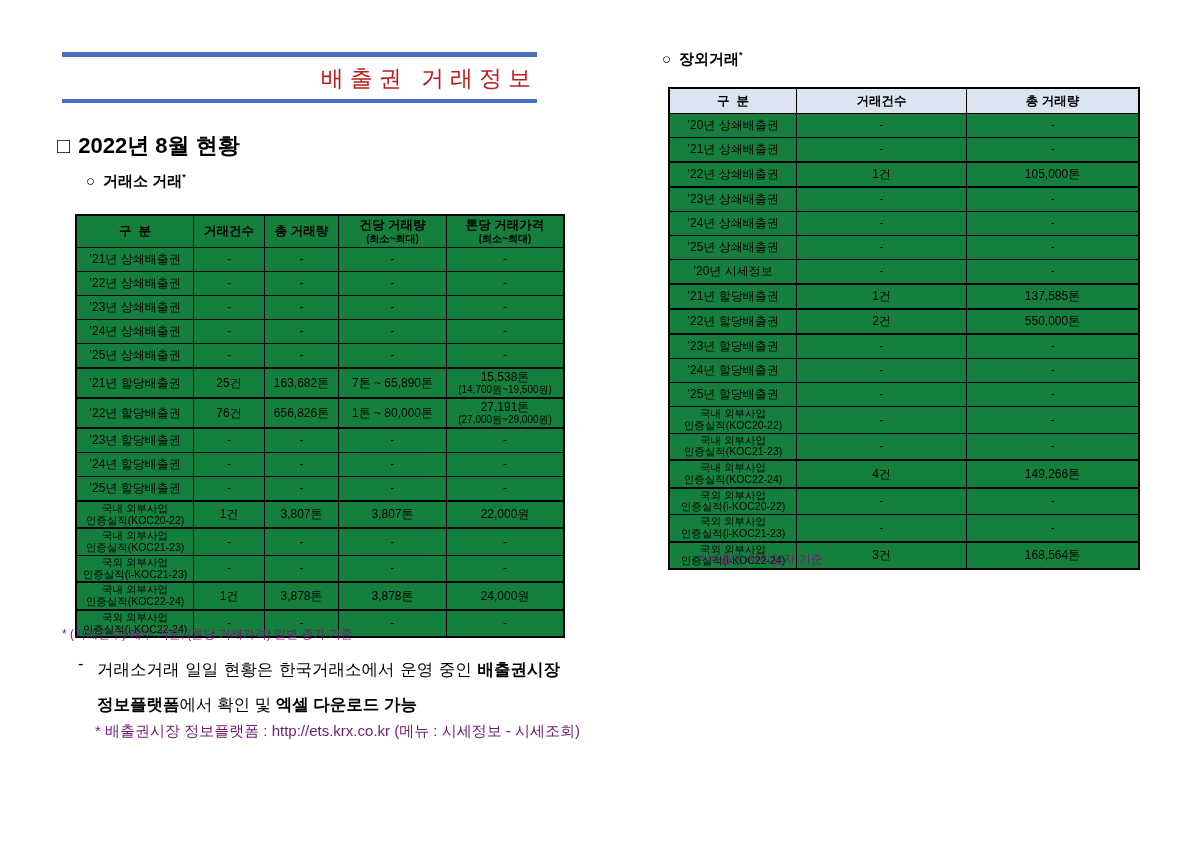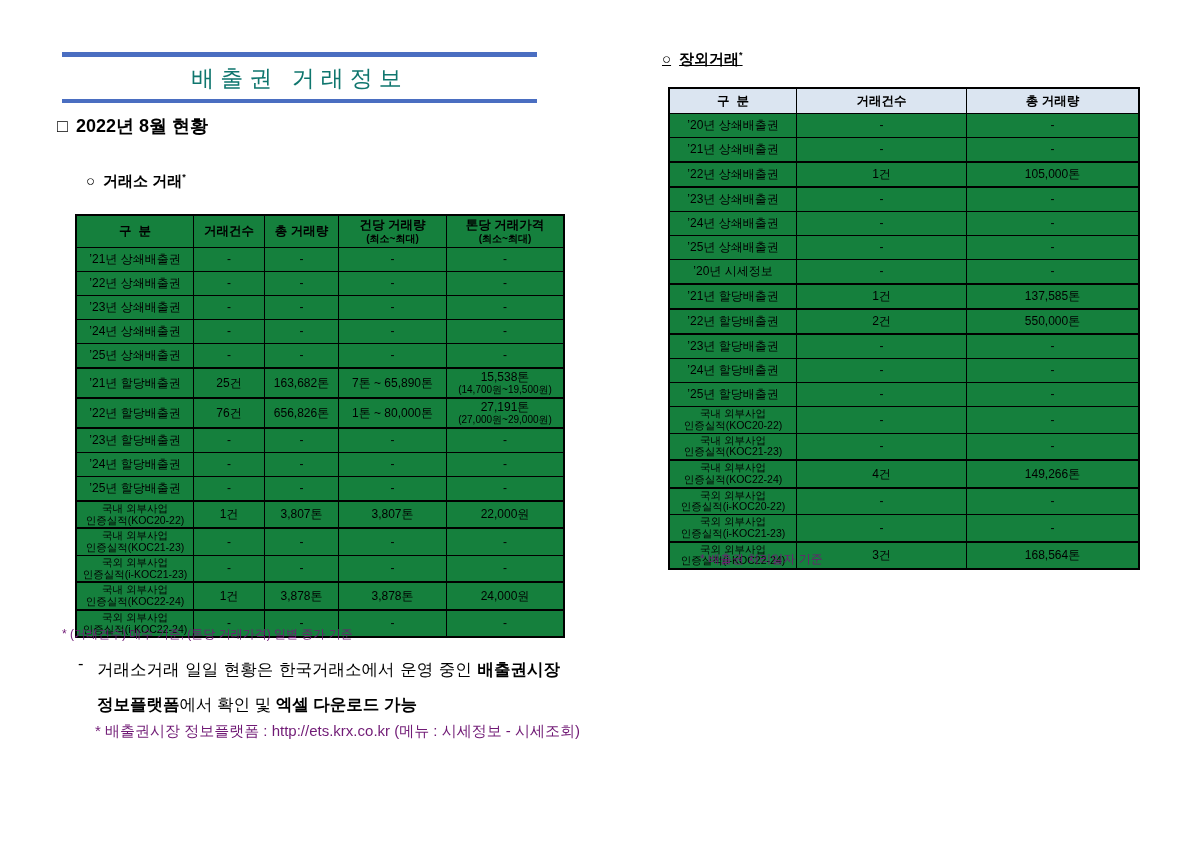--- a/index.html
+++ b/index.html
@@ -7,26 +7,26 @@
     width:1202px;height:842px;position:relative;overflow:hidden;
     background:#ffffff;color:#000;
     font-family:"Liberation Sans","DejaVu Sans",sans-serif;
   }
 
   
   .rule{position:absolute;left:62px;width:475px;height:5px;background:#4a6ec1;}
   .rule-top{top:52px;}
   .rule-bottom{top:99px;height:4px;}
   .doc-title{
-    position:absolute;left:62px;top:63px;width:475px;text-align:center;
+    position:absolute;left:62px;top:63px;width:475px;text-align:right;
     font-family:"DejaVu Serif","Liberation Serif",serif;
-    font-size:23px;letter-spacing:6px;color:#0f766e;
+    font-size:23px;letter-spacing:6px;color:#b91c1c;
   }
 
-  .status-heading{position:absolute;left:57px;top:114px;font-size:18px;font-weight:bold;}
+  .status-heading{position:absolute;left:57px;top:131px;font-size:22px;font-weight:bold;}
   .sec-heading{position:absolute;font-size:15px;font-weight:bold;}
   .sec-heading .mk{margin-right:8px;font-weight:normal;}
   .status-heading .mk{margin-right:8px;font-weight:normal;}
   .sup{vertical-align:super;font-size:9px;font-weight:bold;}
 
   
   table{border-collapse:collapse;table-layout:fixed;background:#15803d;}
   table, th, td{border:1px solid #000;}
   table{border-width:2px;}
   th,td{text-align:center;vertical-align:middle;padding:1px 2px;overflow:hidden;}
@@ -368,21 +368,21 @@
 <div class="note">
   <span class="dash">-</span>
   <div class="nt" id="note-lines">
       <div class="note-line justify"><span>거래소거래 일일 현황은 한국거래소에서 운영 중인 </span><b>배출권시장</b></div>
       <div class="note-line"><b>정보플랫폼</b><span>에서 확인 및 </span><b>엑셀 다운로드 가능</b></div>
     </div>
 </div>
 
 <div class="footnote fn-platform">* 배출권시장 정보플랫폼 : http://ets.krx.co.kr (메뉴 : 시세정보 - 시세조회)</div>
 
-<div class="sec-heading" style="left:662px;top:50px;text-decoration:underline;"><span class="mk">○</span><span>장외거래</span><span class="sup">*</span></div>
+<div class="sec-heading" style="left:662px;top:50px;"><span class="mk">○</span><span>장외거래</span><span class="sup">*</span></div>
 
 <table id="otc-table">
   <thead>
       <tr>
         <th>
           <div class="c-main">구  분</div>
         </th>
         <th>
           <div class="c-main">거래건수</div>
         </th>

